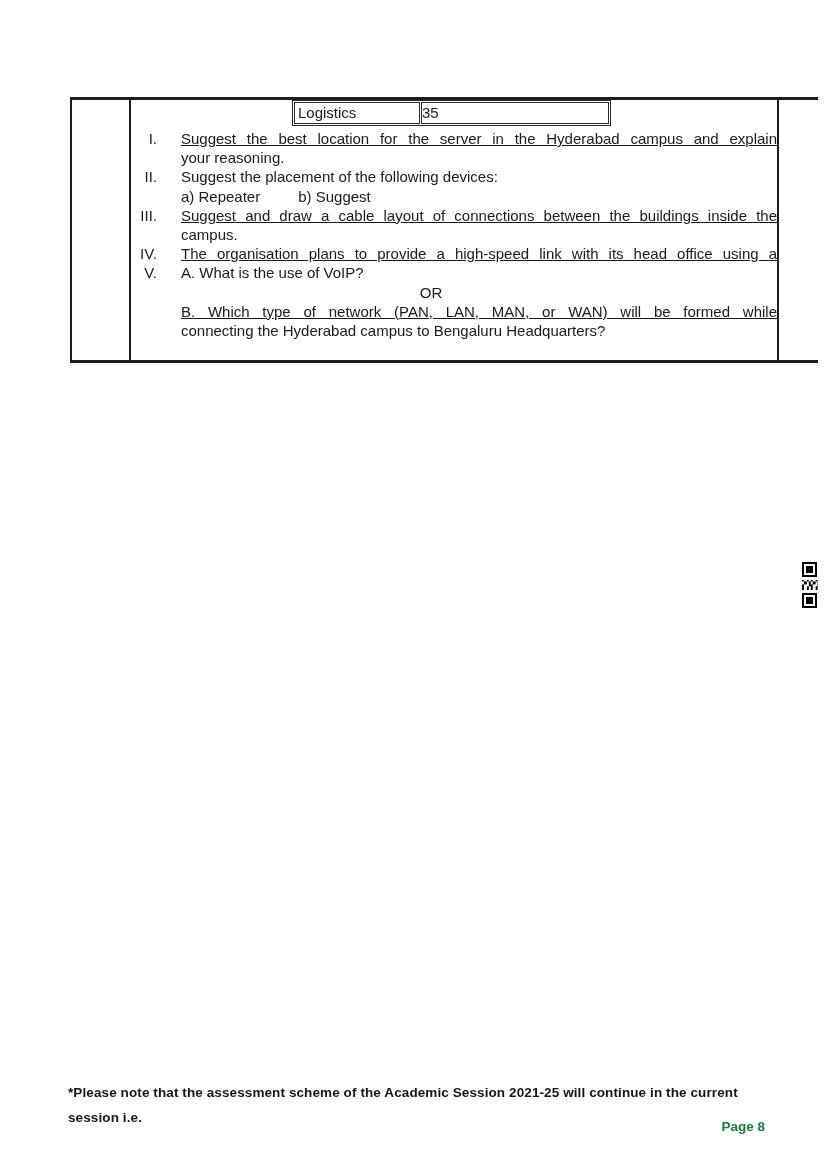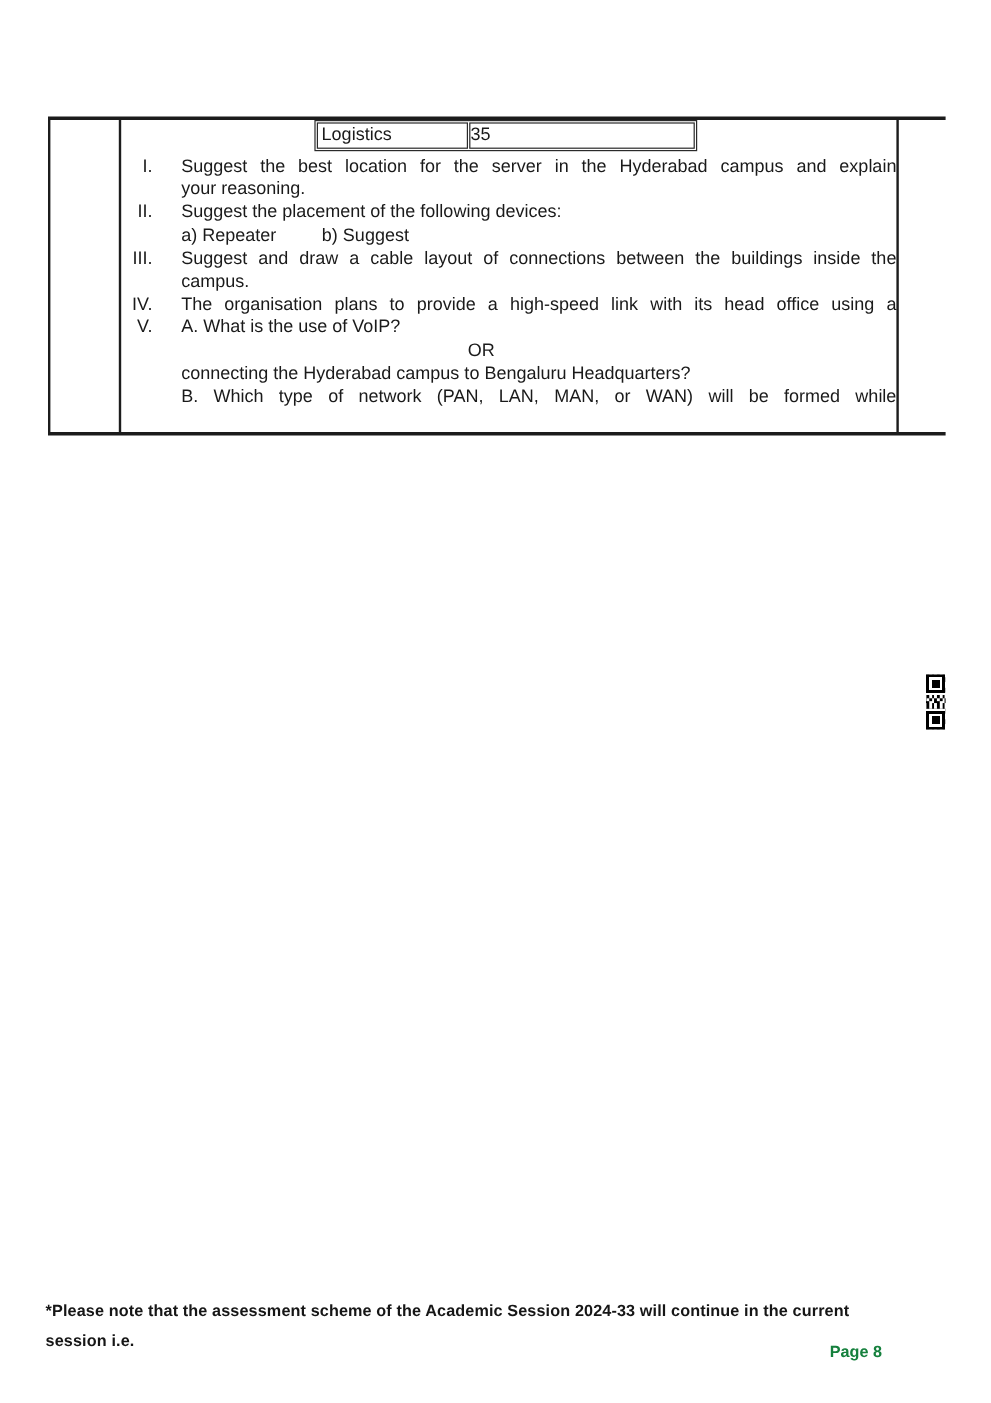--- a/index.html
+++ b/index.html
@@ -4,20 +4,21 @@
 <style>
   * { margin:0; padding:0; box-sizing:border-box; }
   html,body { background:#ffffff; }
   .page {
     position:relative;
     width:788px; height:1169px;
     background:#ffffff;
     font-family:"Liberation Sans","DejaVu Sans",sans-serif;
     color:#1a1a1a;
     overflow:hidden;
+    margin-left:30px;
   }
 
   
   .qtable {
     position:absolute; left:40px; top:97px;
     width:780px; height:266px;
     border:2px solid #1c1c1c;
     border-top-width:3px; border-bottom-width:3px;
     display:flex;
     overflow:hidden;
@@ -41,21 +42,21 @@
   }
   .mt-label { width:126px; text-align:left; padding-left:3px; }
   .mt-value { width:188px; }
 
   
   .qlist { margin-top:3px; font-size:15px; line-height:19.2px; }
   .qrow  { display:flex; }
   .qnum  { width:26px; text-align:right; flex:none; }
   .qtext { flex:1; margin-left:24px; min-width:0; }
   .qline { white-space:nowrap; }
-  .just  { text-align:justify; text-align-last:justify; white-space:normal; word-spacing:1px; }
+  .just  { text-align:justify; text-align-last:justify; white-space:normal; word-spacing:1px;text-decoration:underline; }
   .part-gap { margin-left:38px; }
   .or-line {
     font-weight:normal; text-align:center;
     margin-right:96px;
   }
 
   
   .qr { position:absolute; left:770px; top:562px; width:50px; height:46px; }
 
   
@@ -119,22 +120,22 @@
           <div class="qtext">
             <div class="qline just">The organisation plans to provide a high-speed link with its head office using a</div>
           </div>
         </div>
 
         <div class="qrow">
           <div class="qnum">V.</div>
           <div class="qtext">
             <div class="qline">A. What is the use of VoIP?</div>
             <div class="qline or-line">OR</div>
+            <div class="qline just">B. Which type of network (PAN, LAN, MAN, or WAN) will be formed while</div>
             <div class="qline">connecting the Hyderabad campus to Bengaluru Headquarters?</div>
-            <div class="qline just">B. Which type of network (PAN, LAN, MAN, or WAN) will be formed while</div>
           </div>
         </div>
 
       </div>
     </div>
 
     <div class="col-right"></div>
   </div>
 
   <svg class="qr" viewBox="0 0 21 21" shape-rendering="crispEdges" xmlns="http://www.w3.org/2000/svg" aria-hidden="true">
@@ -166,17 +167,17 @@
         <rect x="16" y="2" width="3" height="3" fill="#000"></rect>
     </g>
     <g>
       <rect x="0" y="14" width="7" height="7" fill="#000"></rect>
         <rect x="1" y="15" width="5" height="5" fill="#fff"></rect>
         <rect x="2" y="16" width="3" height="3" fill="#000"></rect>
     </g>
   </svg>
 
   <div class="footnote">
-    <div>*Please note that the assessment scheme of the Academic Session 2024-33 will continue in the current session i.e.</div>
+    <div>*Please note that the assessment scheme of the Academic Session 2021-25 will continue in the current session i.e.</div>
   </div>
   <div class="page-num">Page 8</div>
 
 </div>
 
 </body></html>

